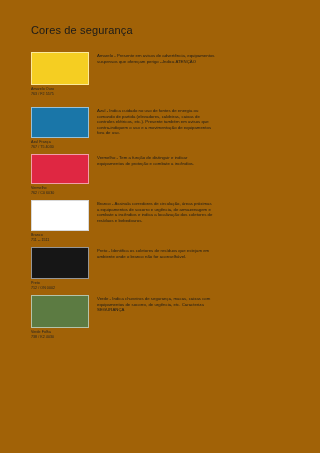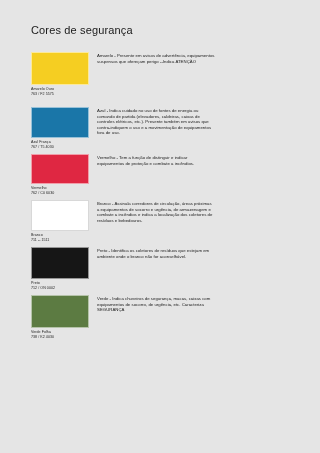--- a/index.html
+++ b/index.html
@@ -9,21 +9,21 @@
   body {
     width: 320px;
     height: 453px;
     background: #ffffff;
     font-family: "Liberation Sans", sans-serif;
     overflow: hidden;
   }
   .page {
     width: 320px;
     height: 453px;
-    background: #e5e5e5;
+    background: #a16207;
     position: relative;
     box-sizing: border-box;
     padding: 0;
   }
   .page-title {
     position: absolute;
     left: 31px;
     top: 24px;
     font-size: 11px;
     color: #1a1a1a;

